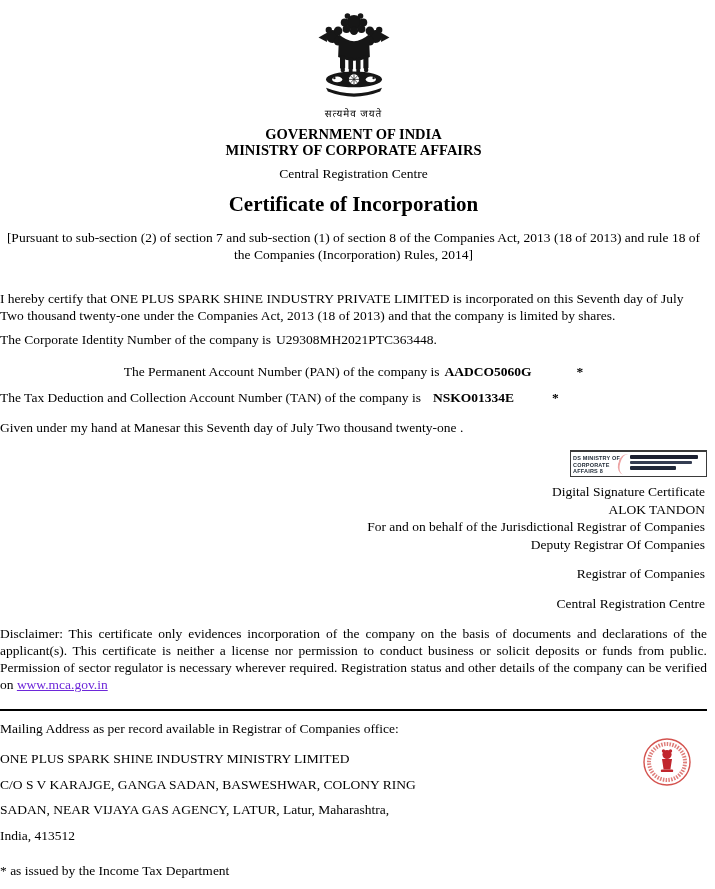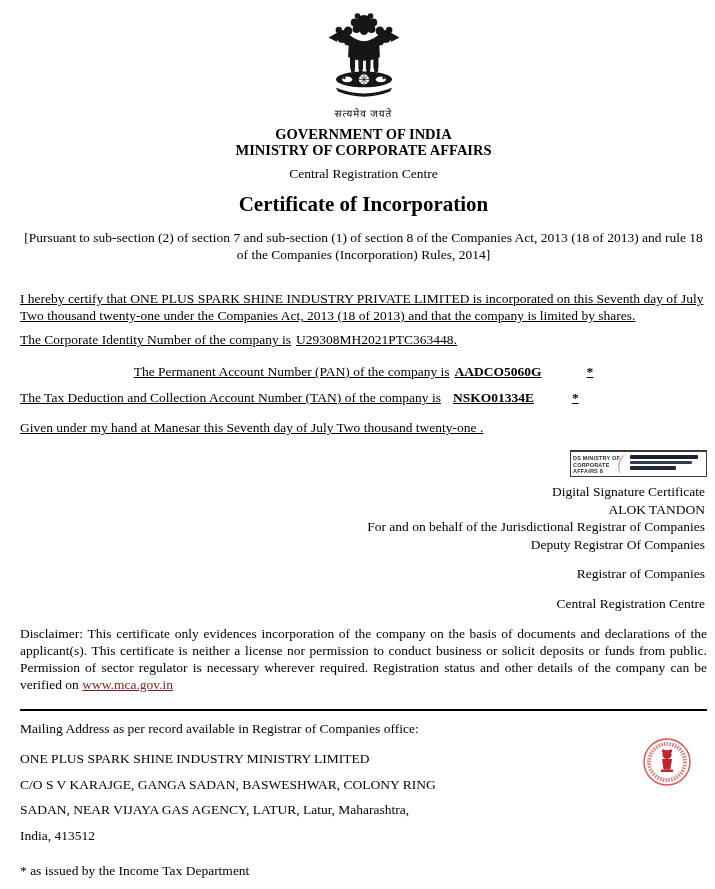--- a/index.html
+++ b/index.html
@@ -1,31 +1,31 @@
 <!DOCTYPE html>
 <html><head>
 <meta charset="utf-8">
 <style>
   html,body { margin:0; padding:0; background:#ffffff; }
   .page {
     position:relative; width:715px; height:889px; margin:0 auto;
-    background:#fff; box-sizing:border-box; padding:8px 8px 0 20px;
+    background:#fff; box-sizing:border-box; padding:8px 8px 0 0;
     font-family:"Liberation Serif", serif; color:#000; overflow:hidden;
   }
   
   .header { text-align:center; }
   .emblem-wrap { display:block; margin:2px auto 0 auto; width:84px; }
   .motto { font-size:10px; line-height:11px; margin-top:0; letter-spacing:1px; }
   .govt-line { font-weight:bold; font-size:14.5px; line-height:16px; margin-top:7px; }
   .ministry-line { font-weight:bold; font-size:14.5px; line-height:16px; }
   .centre-line { font-size:13.5px; line-height:17px; margin-top:7px; }
   .cert-title { font-weight:bold; font-size:21px; line-height:23px; margin-top:11px; }
   .pursuant { font-size:13.5px; line-height:17px; margin:13px auto 0 auto; max-width:699px; text-align:center; }
   
-  .para { font-size:13.5px; line-height:17px;text-decoration:underline; }
+  .para { font-size:13.5px; line-height:17px; }
   .p-certify { margin:27px 0 0 0; }
   .p-cin { margin:7px 0 0 0; }
   .p-pan { margin:15px 0 0 0;text-align:center; }
   .p-tan { margin:9px 0 0 0; }
   .p-given { margin:13px 0 0 0; }
   .bold-val { font-weight:bold; }
   .gap-s { margin-left:5px; }
   .gap-xs { margin-left:12px; }
   .ast-pan { margin-left:45px; }
   .ast-tan { margin-left:38px; }
@@ -49,21 +49,21 @@
     position:absolute; left:47px; top:2px; width:13px; height:21px;
     border-left:2px solid rgba(224,103,103,0.6); border-radius:60% 0 0 60%;
     transform:rotate(14deg);
   }
   
   .sig-block { text-align:right; margin-top:6px; padding-right:2px; }
   .sig-line { font-size:13.5px; line-height:17.5px; }
   .sig-line.sp { margin-top:12px;text-align:right; }
   
   .disclaimer { margin:13px 0 0 0; font-size:13.5px; line-height:17px; text-align:justify; }
-  .mca-link { color:#7f1d1d; text-decoration:underline; cursor:pointer; }
+  .mca-link { color:#6d28d9; text-decoration:underline; cursor:pointer; }
   
   .rule { border:none; border-top:2px solid #000; margin:16px 0 0 0; }
   .mail-head { margin-top:9px; font-size:13.5px; line-height:17px; }
   .mail-lines { margin-top:9px; }
   .mail-line { font-size:13.5px; line-height:25.5px; }
   .footnote { margin-top:14px; font-size:13.5px; line-height:17px; }
   
   .red-seal { position:absolute; right:22px; top:736px; width:52px; height:52px; }
 </style>
 </head>

